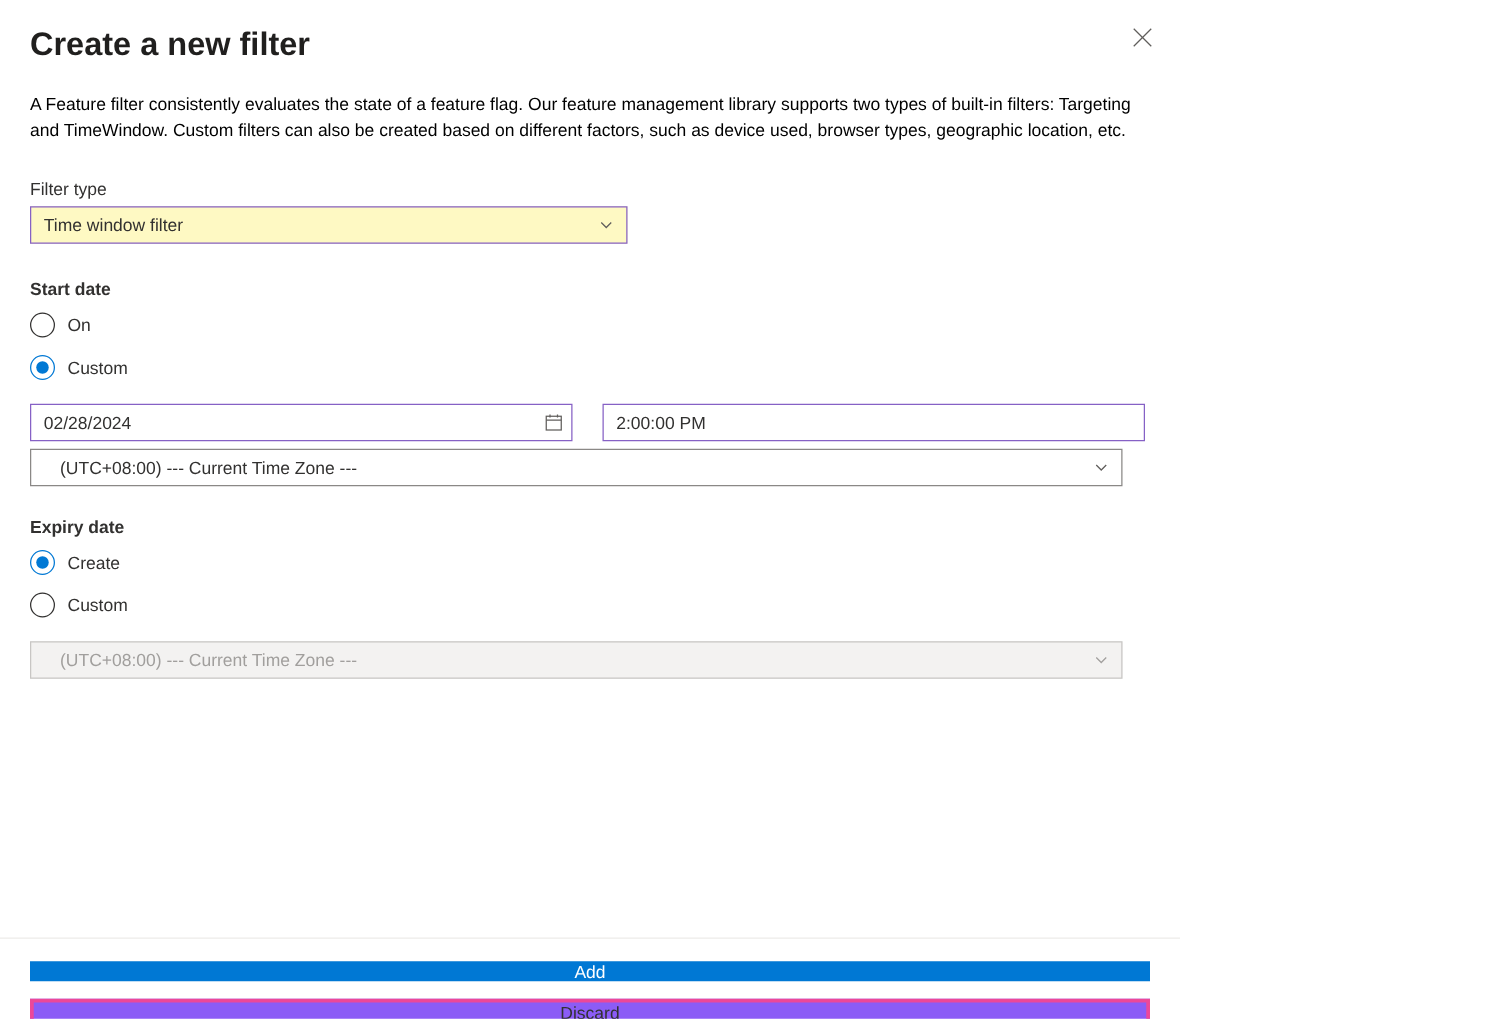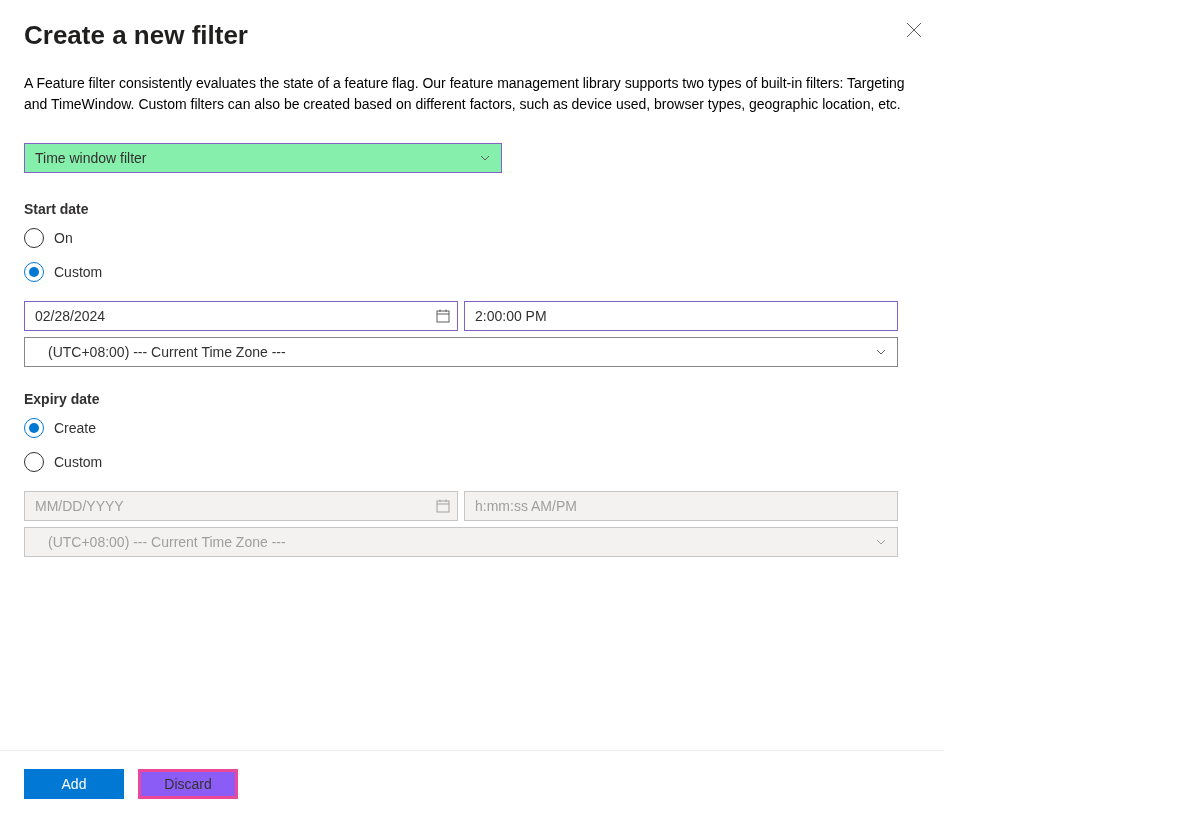--- a/index.html
+++ b/index.html
@@ -48,21 +48,21 @@
     font-size: 14px;
     font-weight: 600;
     color: #323130;
     margin-bottom: 10px;
   }
   .select-wrap {
     position: relative;
     width: 478px;
     height: 30px;
     border: 1px solid #8661c5;
-    background: #86efac;
+    background: #fef9c3;
     display: flex;
     align-items: center;
     padding: 0 10px;
     cursor: pointer;
     margin-bottom: 28px;
   }
   .select-value {
     flex: 1;
     font-size: 14px;
     color: #323130;
@@ -99,21 +99,21 @@
   .radio.checked { border-color: #0078d4; }
   .radio.checked::after {
     content: "";
     width: 10px; height: 10px;
     background: #0078d4;
     border-radius: 50%;
   }
   .radio-label { font-size: 14px; color: #323130; text-align: center; }
   .row {
     display: flex;
-    gap: 6px;
+    gap: 24px;
     margin-bottom: 6px;
   }
   .input {
     height: 30px;
     border: 1px solid #8a8886;
     padding: 0 10px;
     font-size: 14px;
     font-family: inherit;
     color: #323130;
     background: #fff;
@@ -162,20 +162,21 @@
   .tz-wrap.disabled .chevron { color:#a19f9d; }
   .footer {
     position: absolute;
     left: 0; right: 0; bottom: 0;
     height: 65px;
     border-top: 1px solid #edebe9;
     padding: 18px 24px;
     display: flex;
     gap: 14px;
     background: #fff;
+    flex-direction: column;
   }
   .btn {
     height: 30px;
     min-width: 100px;
     padding: 0 18px;
     font-size: 14px;
     font-family: inherit;
     cursor: pointer;
     border: none;
     display: inline-flex;
@@ -195,20 +196,21 @@
     <svg viewBox="0 0 16 16" fill="none" stroke="currentColor" stroke-width="1">
       <line x1="1" y1="1" x2="15" y2="15"></line>
         <line x1="15" y1="1" x2="1" y2="15"></line>
     </svg>
   </div>
 
   <h1 class="title">Create a new filter</h1>
 
   <div class="description">A Feature filter consistently evaluates the state of a feature flag. Our feature management library supports two types of built-in filters: Targeting and TimeWindow. Custom filters can also be created based on different factors, such as device used, browser types, geographic location, etc.</div>
 
+  <div class="field-label">Filter type</div>
   <div class="select-wrap">
     <span class="select-value">Time window filter</span>
     <svg class="chevron" viewBox="0 0 12 12" fill="none" stroke="currentColor" stroke-width="1">
       <polyline points="2,4 6,8 10,4"></polyline>
     </svg>
   </div>
 
 
   <div class="section">
     <div class="field-label-bold">Start date</div>
@@ -252,32 +254,20 @@
       <div class="radio-row">
         <span class="radio checked"></span>
         <span class="radio-label">Create</span>
       </div>
       <div class="radio-row">
         <span class="radio"></span>
         <span class="radio-label">Custom</span>
       </div>
     </div>
 
-    <div class="row">
-      <div class="date-wrap">
-        <input class="input disabled" disabled="" placeholder="MM/DD/YYYY" style="">
-        <svg class="cal-icon disabled" viewBox="0 0 14 14" fill="none" stroke="currentColor" stroke-width="1">
-          <rect x="1" y="2" width="12" height="11"></rect>
-            <line x1="1" y1="5" x2="13" y2="5"></line>
-            <line x1="4" y1="0.5" x2="4" y2="3"></line>
-            <line x1="10" y1="0.5" x2="10" y2="3"></line>
-        </svg>
-      </div>
-      <input class="input disabled time-input" disabled="" placeholder="h:mm:ss AM/PM" style="">
-    </div>
 
     <div class="tz-wrap disabled">
       <span class="tz-value">(UTC+08:00) --- Current Time Zone ---</span>
       <svg class="chevron" viewBox="0 0 12 12" fill="none" stroke="currentColor" stroke-width="1">
         <polyline points="2,4 6,8 10,4"></polyline>
       </svg>
     </div>
   </div>
 
   <div class="footer">

